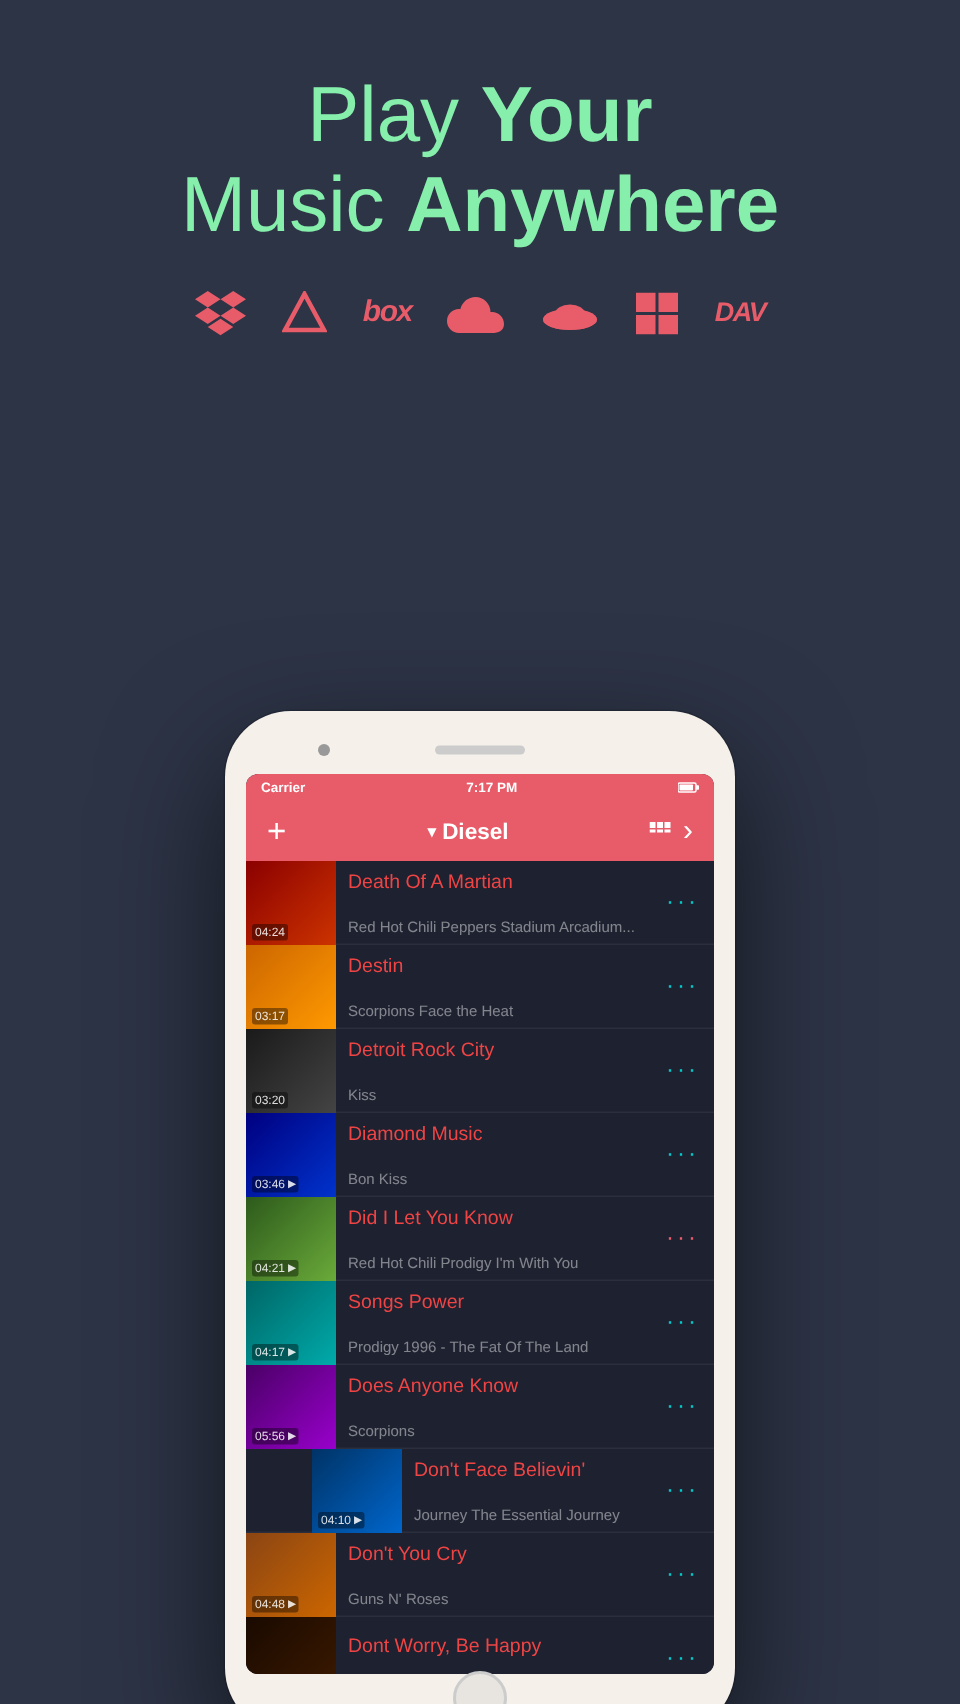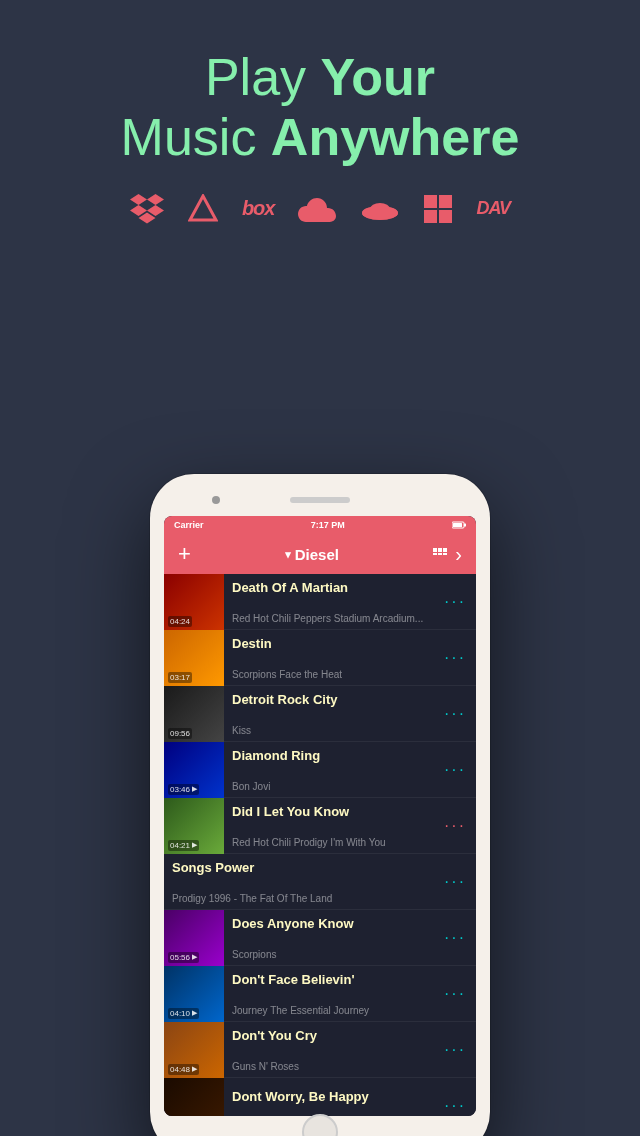--- a/index.html
+++ b/index.html
@@ -187,22 +187,22 @@
       align-items: center;
       gap: 2px;
     }
     .song-info {
       flex: 1;
       padding: 0 8px;
       overflow: hidden;
     }
     .song-title {
       font-size: 13px;
-      font-weight: 700;
-      color: #fef9c3;
+      font-weight: 400;
+      color: #ef4444;
       white-space: nowrap;
       overflow: hidden;
       text-overflow: ellipsis;
     }
     .song-artist {
       font-size: 10px;
       color: rgba(255,255,255,0.45);
       white-space: nowrap;
       overflow: hidden;
       text-overflow: ellipsis;
@@ -219,21 +219,21 @@
     }
 
     
     .thumb-1 { background: linear-gradient(135deg, #8B0000, #cc3300); }
     .thumb-2 { background: linear-gradient(135deg, #cc6600, #ff9900); }
     .thumb-3 { background: linear-gradient(135deg, #1a1a1a, #444); }
     .thumb-4 { background: linear-gradient(135deg, #000080, #0033cc); }
     .thumb-5 { background: linear-gradient(135deg, #2d5a1b, #6aaa3a); }
     .thumb-6 { background: linear-gradient(135deg, #006666, #00aaaa); }
     .thumb-7 { background: linear-gradient(135deg, #4a0066, #9900cc); }
-    .thumb-8 { background: linear-gradient(135deg, #003366, #0066cc); }
+    .thumb-8 { background: linear-gradient(135deg, #003366, #0066cc); margin-left: 44px; }
     .thumb-9 { background: linear-gradient(135deg, #8B4513, #cc6600); }
     .thumb-10 { background: linear-gradient(135deg, #1a0a00, #3d1a00); }
 
     .phone-bottom {
       height: 20px;
       display: flex;
       justify-content: center;
       align-items: center;
       margin-top: 6px;
     }
@@ -364,54 +364,59 @@
     </div>
     <div class="song-info">
       <div class="song-title">Destin</div>
       <div class="song-artist">Scorpions Face the Heat</div>
     </div>
     <span class="song-more ">···</span>
   </div>
           <div class="song-item">
     <div class="song-thumb thumb-3">
       <div class="song-thumb-bg">
-        <span class="song-duration">09:56</span>
+        <span class="song-duration">03:20</span>
       </div>
     </div>
     <div class="song-info">
       <div class="song-title">Detroit Rock City</div>
       <div class="song-artist">Kiss</div>
     </div>
     <span class="song-more ">···</span>
   </div>
           <div class="song-item">
     <div class="song-thumb thumb-4">
       <div class="song-thumb-bg">
         <span class="song-duration">03:46 <span style="font-size:7px;">▶</span></span>
       </div>
     </div>
     <div class="song-info">
-      <div class="song-title">Diamond Ring</div>
-      <div class="song-artist">Bon Jovi</div>
+      <div class="song-title">Diamond Music</div>
+      <div class="song-artist">Bon Kiss</div>
     </div>
     <span class="song-more ">···</span>
   </div>
           <div class="song-item">
     <div class="song-thumb thumb-5">
       <div class="song-thumb-bg">
         <span class="song-duration">04:21 <span style="font-size:7px;">▶</span></span>
       </div>
     </div>
     <div class="song-info">
       <div class="song-title">Did I Let You Know</div>
       <div class="song-artist">Red Hot Chili Prodigy I'm With You</div>
     </div>
     <span class="song-more active">···</span>
   </div>
           <div class="song-item">
+    <div class="song-thumb thumb-6">
+      <div class="song-thumb-bg">
+        <span class="song-duration">04:17 <span style="font-size:7px;">▶</span></span>
+      </div>
+    </div>
     <div class="song-info">
       <div class="song-title">Songs Power</div>
       <div class="song-artist">Prodigy 1996 - The Fat Of The Land</div>
     </div>
     <span class="song-more ">···</span>
   </div>
           <div class="song-item">
     <div class="song-thumb thumb-7">
       <div class="song-thumb-bg">
         <span class="song-duration">05:56 <span style="font-size:7px;">▶</span></span>

